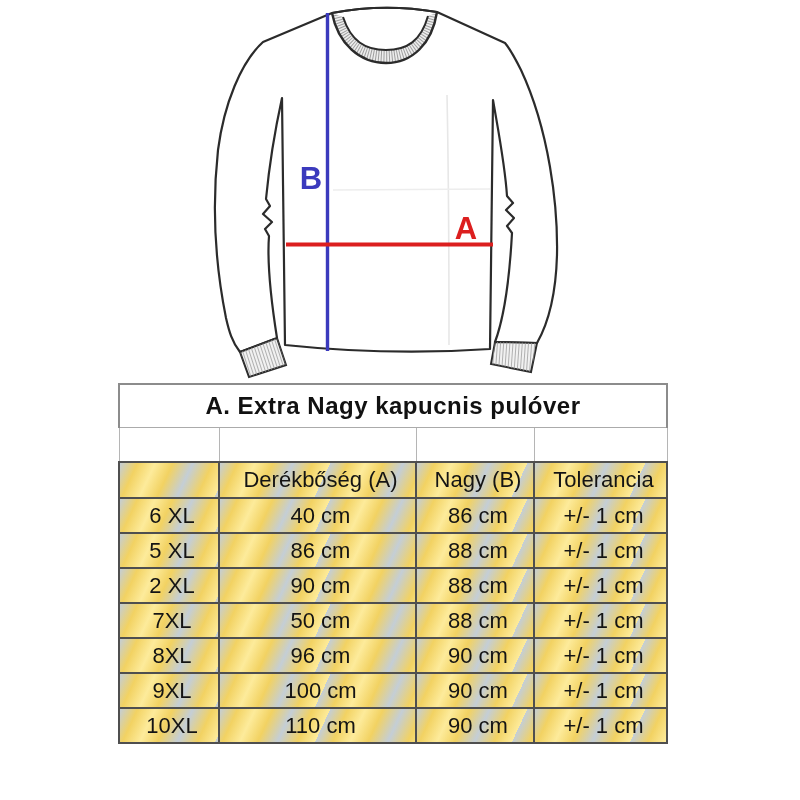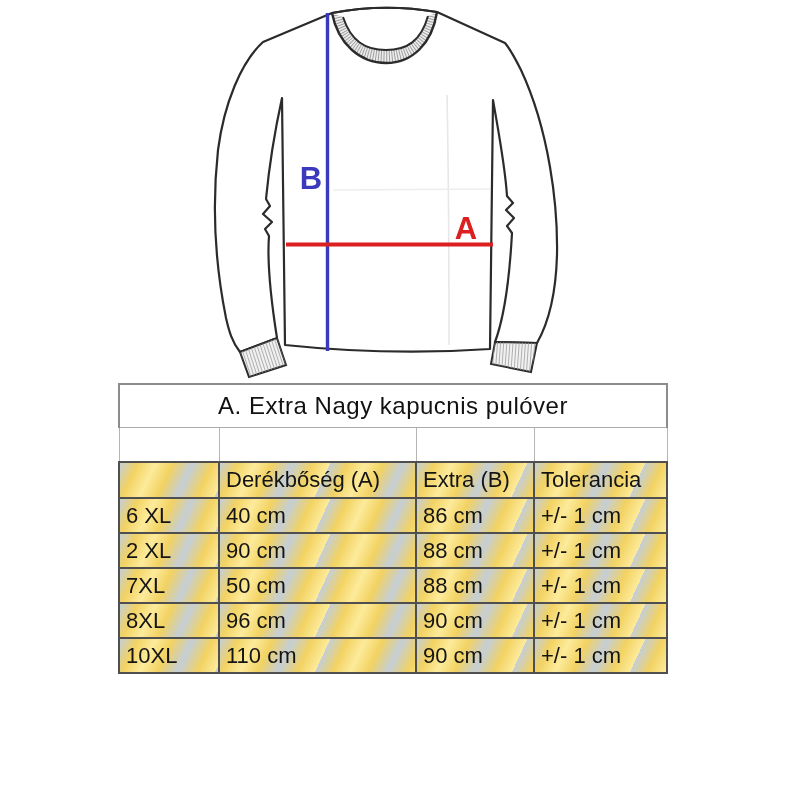--- a/index.html
+++ b/index.html
@@ -20,26 +20,27 @@
     width: 548px;
   }
   table.size-table {
     border-collapse: collapse;
     table-layout: fixed;
     width: 548px;
   }
   td {
     overflow: hidden;
     white-space: nowrap;
+    text-align: center;
   }
   td.title-cell {
     border: 2px solid #8c8c8c;
     border-bottom: 1px solid #ababab;
     background: #ffffff;
-    font-weight: normal;
+    font-weight: bold;
     font-size: 24px;
     text-align: center;
     height: 40px;
     letter-spacing: .5px;
   }
   td.empty-cell {
     border: 1px solid #b5b5b5;
     background: #ffffff;
     height: 31px;
   }
@@ -138,27 +139,33 @@
       </tr>
       <tr>
         <td class="empty-cell"></td>
         <td class="empty-cell"></td>
         <td class="empty-cell"></td>
         <td class="empty-cell"></td>
       </tr>
       <tr>
         <td class="gold head"></td>
         <td class="gold head">Derékbőség (A)</td>
-        <td class="gold head">Extra (B)</td>
+        <td class="gold head">Nagy (B)</td>
         <td class="gold head">Tolerancia</td>
       </tr>
       <tr>
         <td class="gold">6 XL</td>
         <td class="gold">40 cm</td>
         <td class="gold">86 cm</td>
+        <td class="gold">+/- 1 cm</td>
+      </tr>
+      <tr>
+        <td class="gold">5 XL</td>
+        <td class="gold">86 cm</td>
+        <td class="gold">88 cm</td>
         <td class="gold">+/- 1 cm</td>
       </tr>
       <tr>
         <td class="gold">2 XL</td>
         <td class="gold">90 cm</td>
         <td class="gold">88 cm</td>
         <td class="gold">+/- 1 cm</td>
       </tr>
       <tr>
         <td class="gold">7XL</td>
@@ -166,20 +173,26 @@
         <td class="gold">88 cm</td>
         <td class="gold">+/- 1 cm</td>
       </tr>
       <tr>
         <td class="gold">8XL</td>
         <td class="gold">96 cm</td>
         <td class="gold">90 cm</td>
         <td class="gold">+/- 1 cm</td>
       </tr>
       <tr>
+        <td class="gold">9XL</td>
+        <td class="gold">100 cm</td>
+        <td class="gold">90 cm</td>
+        <td class="gold">+/- 1 cm</td>
+      </tr>
+      <tr>
         <td class="gold">10XL</td>
         <td class="gold">110 cm</td>
         <td class="gold">90 cm</td>
         <td class="gold">+/- 1 cm</td>
       </tr>
     </tbody>
   </table>
 </div>
 
 </body></html>

